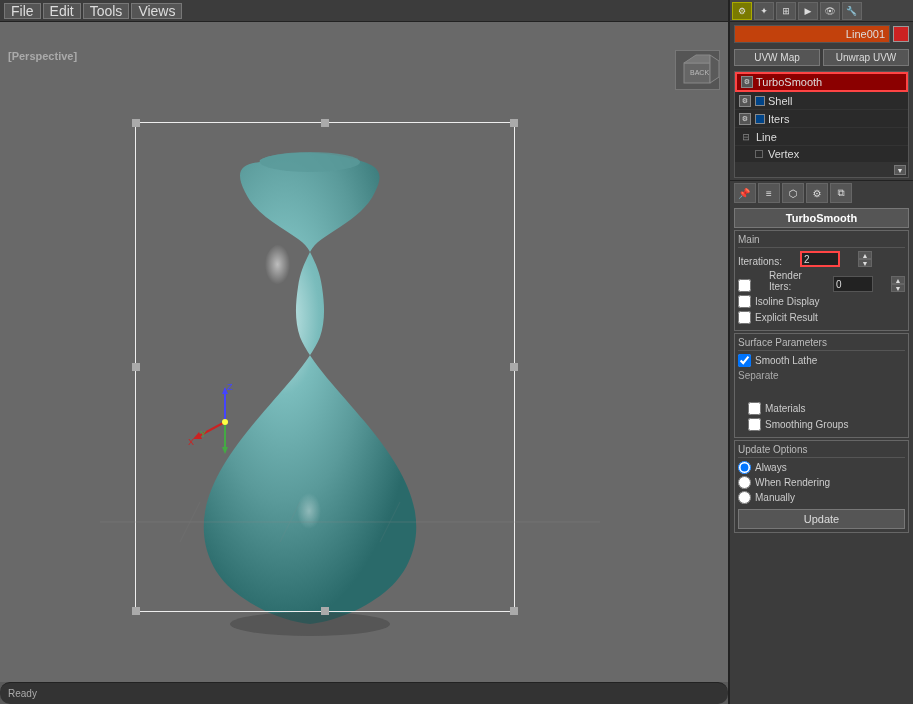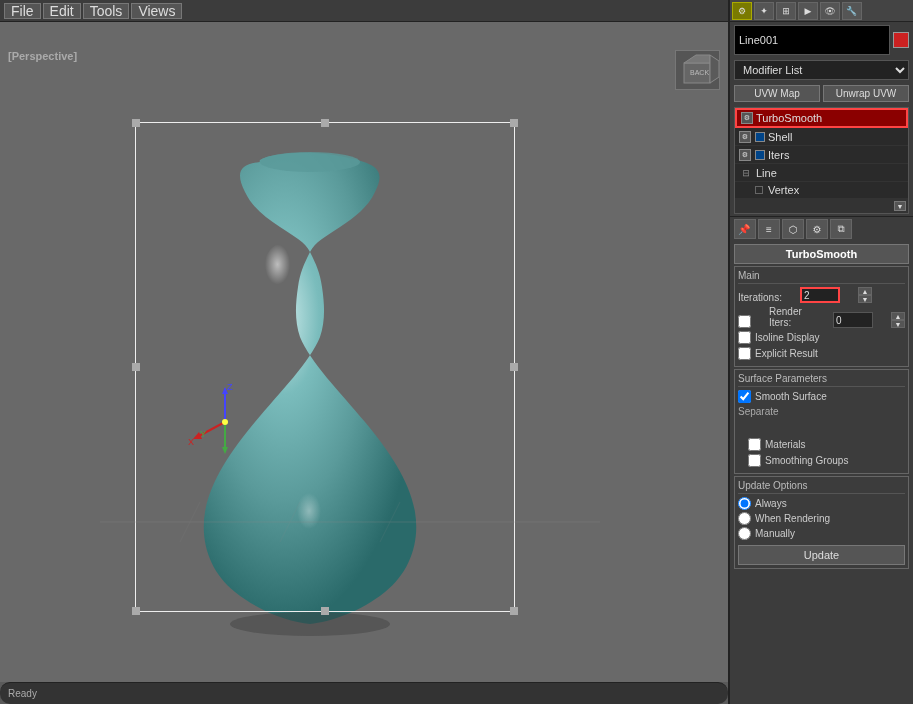--- a/index.html
+++ b/index.html
@@ -160,26 +160,27 @@
     #object-name-row {
       display: flex;
       align-items: center;
       padding: 3px 4px;
       gap: 3px;
       background: #3c3c3c;
     }
 
     #object-name-input {
       flex: 1;
-      background: #000000;
+      background: #c2410c;
       border: 1px solid #555;
       color: #ddd;
-      padding: 14px 4px;
+      padding: 2px 4px;
       font-size: 11px;
       height: 18px;
+      text-align: right;
     }
 
     #color-swatch {
       width: 16px;
       height: 16px;
       background: #cc2222;
       border: 1px solid #999;
       cursor: pointer;
     }
 
@@ -585,28 +586,20 @@
     <div class="panel-icon" title="Motion">▶</div>
     <div class="panel-icon" title="Display">👁</div>
     <div class="panel-icon" title="Utilities">🔧</div>
   </div>
 
   <div id="object-name-row">
     <input id="object-name-input" type="text" value="Line001" style="">
     <div id="color-swatch"></div>
   </div>
 
-  <div id="modifier-list-row">
-    <select id="modifier-list-select">
-      <option>Modifier List</option>
-      <option>TurboSmooth</option>
-      <option>Shell</option>
-      <option>UVW Map</option>
-    </select>
-  </div>
 
   <div id="uv-buttons">
     <button class="uv-btn">UVW Map</button>
     <button class="uv-btn">Unwrap UVW</button>
   </div>
 
   <div id="modifier-stack">
 
     <div class="modifier-item selected">
       <div class="mod-icon gear">⚙</div>
@@ -684,21 +677,21 @@
         <input type="checkbox" id="explicit-cb" style="">
         <label class="checkbox-label" for="explicit-cb">Explicit Result</label>
       </div>
     </div>
 
     <div class="section-group">
       <div class="section-title">Surface Parameters</div>
 
       <div class="checkbox-row">
         <input type="checkbox" id="smooth-cb" checked="" style="">
-        <label class="checkbox-label" for="smooth-cb">Smooth Surface</label>
+        <label class="checkbox-label" for="smooth-cb">Smooth Lathe</label>
       </div>
 
       <div class="section-label">Separate</div>
 
       <div class="checkbox-row" style="padding-left:10px;">
         <input type="checkbox" id="materials-cb" style="">
         <label class="checkbox-label" for="materials-cb">Materials</label>
       </div>
 
       <div class="checkbox-row" style="padding-left:10px;">

